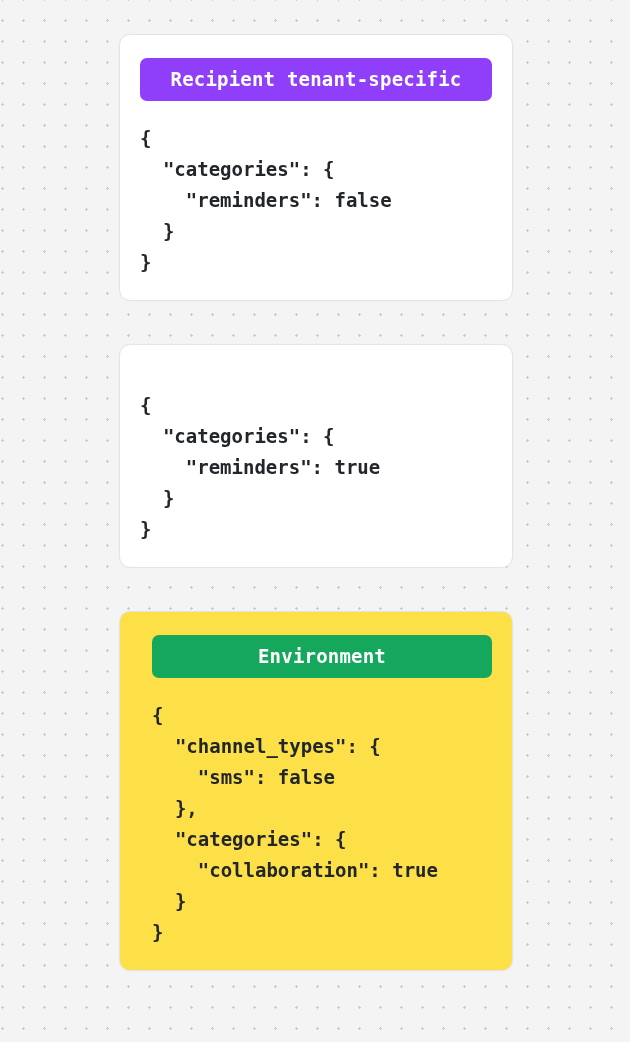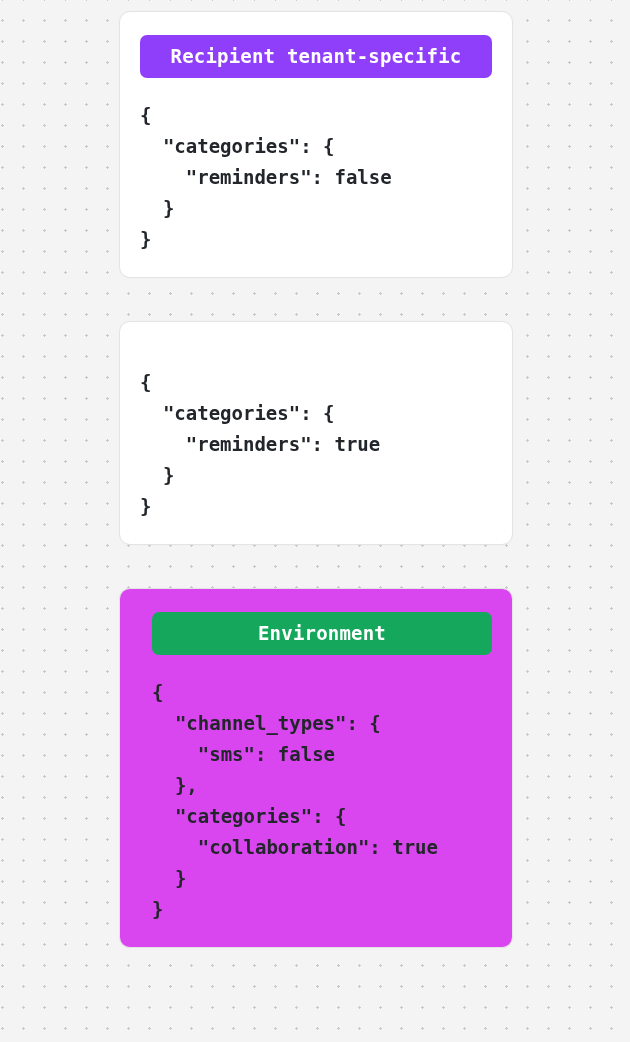--- a/index.html
+++ b/index.html
@@ -16,21 +16,21 @@
     background-size: 21px 21px;
     background-position: 13px 10px;
     font-family: "DejaVu Sans Mono", "Liberation Mono", monospace;
     position: relative;
     overflow: hidden;
   }
 
   #stack {
     position: absolute;
     left: 119px;
-    top: 11px;
+    top: 34px;
     width: 394px;
     display: flex;
     flex-direction: column;
     gap: 43px;
   }
 
   .card {
     background: #ffffff;
     border: 1px solid #e4e4e4;
     border-radius: 11px;
@@ -79,21 +79,21 @@
   </div>
 
   <div class="card" style="background: rgb(255, 255, 255); border-color: rgb(228, 228, 228);">
     <div class="card-body" style="color: rgb(34, 38, 43);">{
   "categories": {
     "reminders": true
   }
 }</div>
   </div>
 
-  <div class="card" style="background: #d946ef; border-color: rgb(228, 228, 228); padding-left: 32px;">
+  <div class="card" style="background: #fde047; border-color: rgb(228, 228, 228); padding-left: 32px;">
     <div class="card-badge" style="background-color: rgb(21, 168, 92); color: rgb(255, 255, 255);">Environment</div>
     <div class="card-body" style="color: rgb(34, 38, 43);">{
   "channel_types": {
     "sms": false
   },
   "categories": {
     "collaboration": true
   }
 }</div>
   </div>

